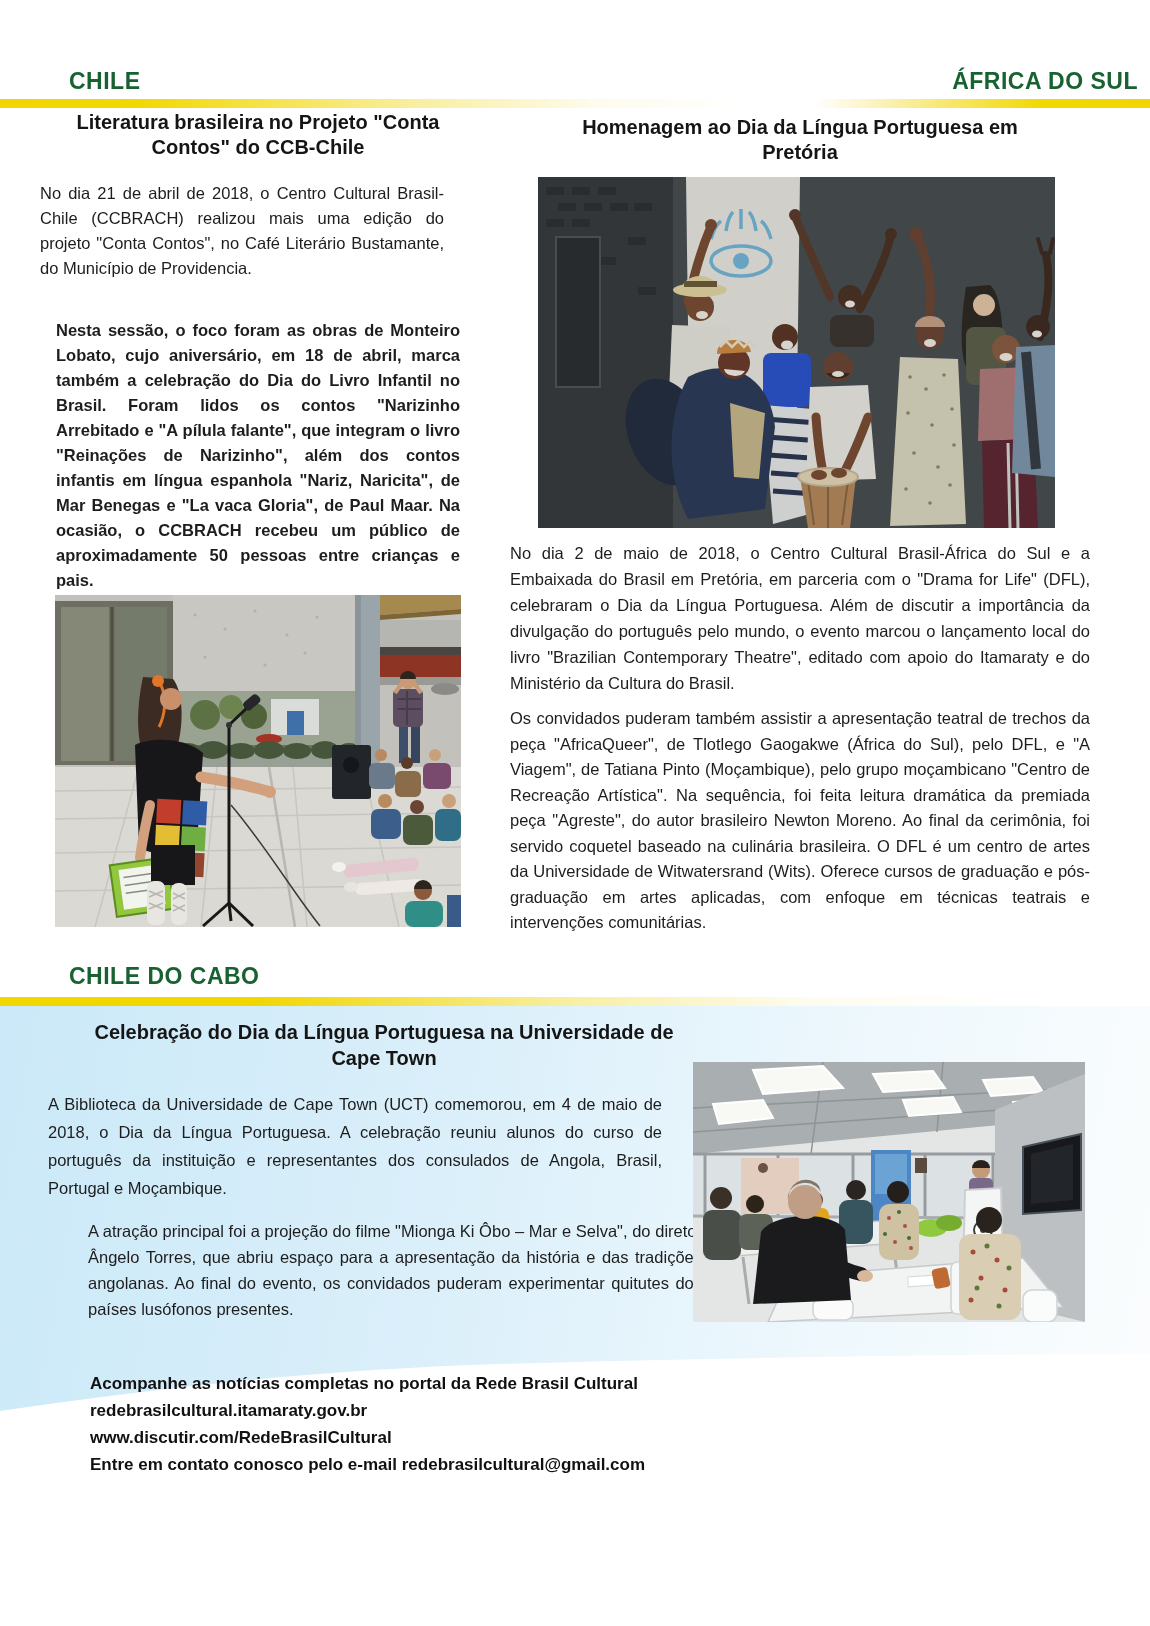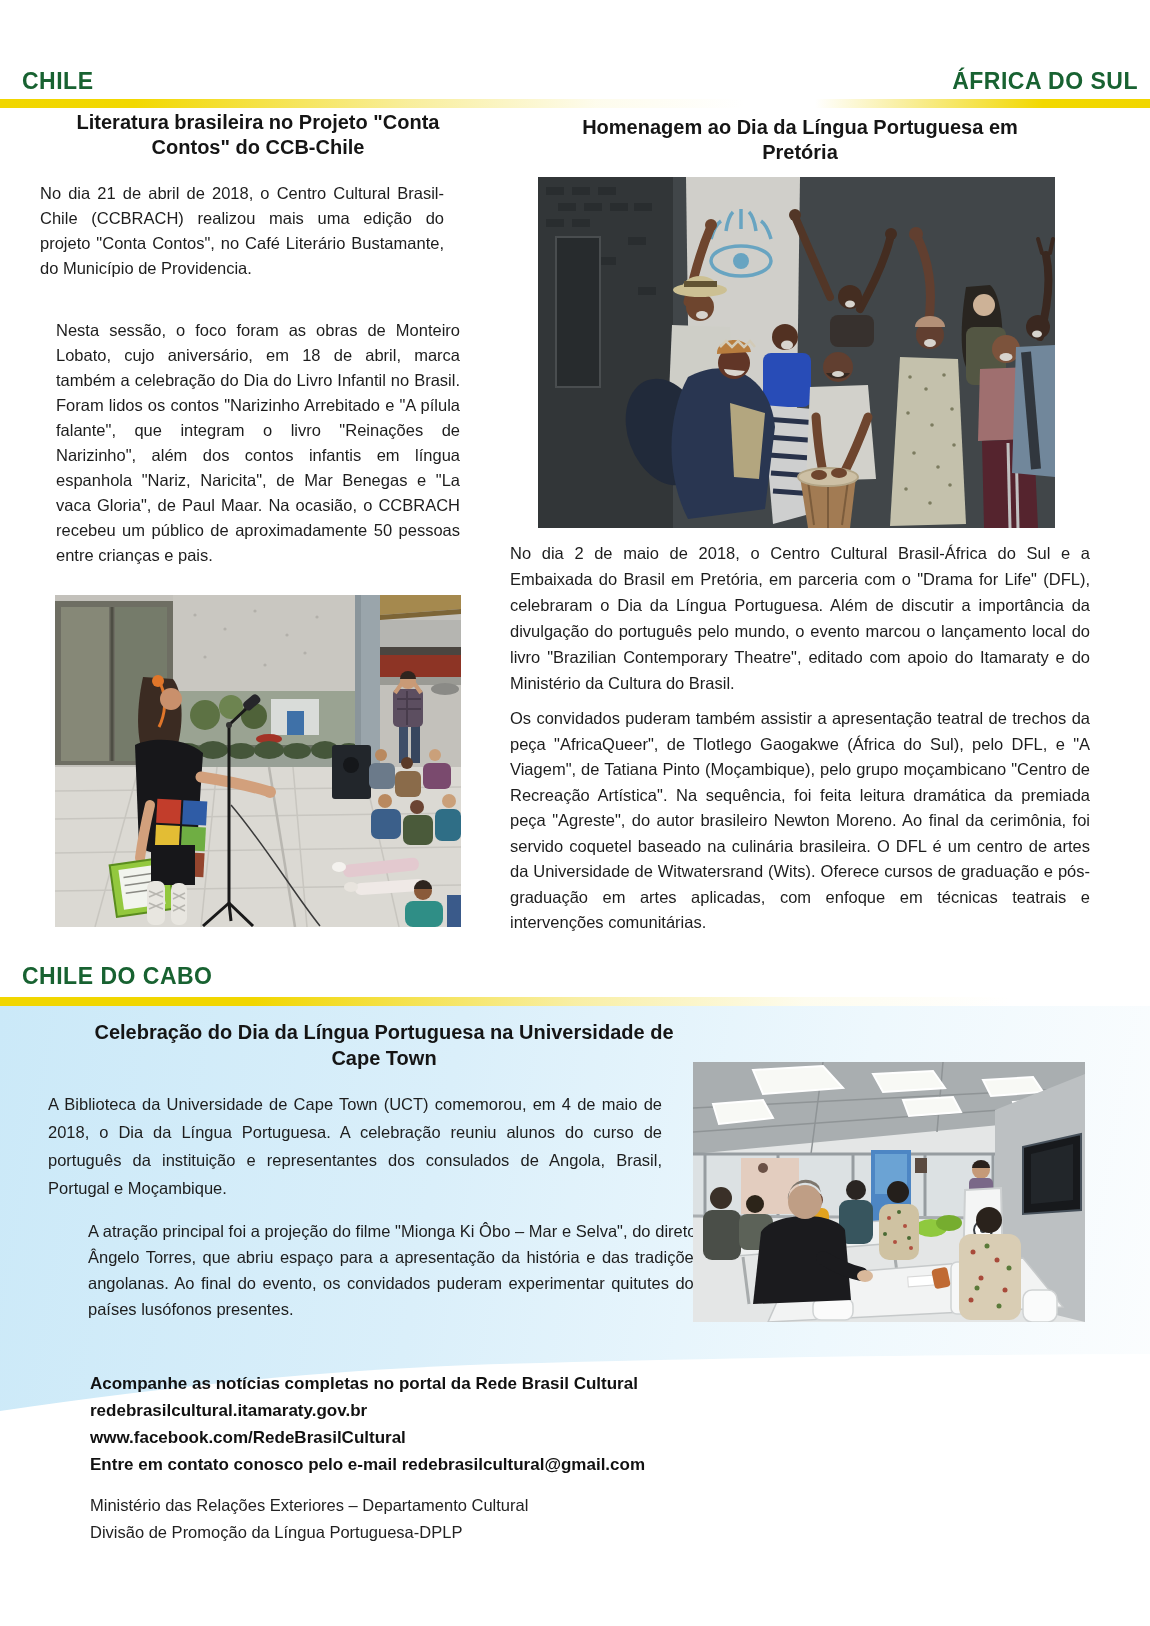--- a/index.html
+++ b/index.html
@@ -10,20 +10,21 @@
     overflow:hidden;
     font-family:"Liberation Sans", sans-serif;
     color:#1d1d1d;
   }
   .region-label{
     position:absolute;
     font-size:23px;font-weight:bold;
     color:#186231;
     letter-spacing:0.5px;
     white-space:nowrap;
+    margin-left:47px;
   }
   .rule{position:absolute;height:9px;top:99px;}
   #rule-chile{
     left:0;width:745px;
     background:linear-gradient(90deg,#f1d600 0%,#f2d800 18%,rgba(243,224,74,0.55) 55%,rgba(248,240,170,0.22) 80%,rgba(255,255,255,0) 100%);
   }
   #rule-africa{
     right:0;width:335px;
     background:linear-gradient(270deg,#f1d600 0%,#f2d800 32%,rgba(243,224,74,0.5) 75%,rgba(255,255,255,0) 100%);
   }
@@ -38,21 +39,21 @@
   }
   #chile-title{left:55px;top:110px;width:406px;}
   #africa-title{left:550px;top:115px;width:500px;}
   #capetown-title{left:70px;top:1019px;width:628px;line-height:26px;}
   .body-text{
     position:absolute;
     font-size:16.5px;line-height:25px;
     text-align:justify;color:#1d1d1d;
   }
   #chile-p1{left:40px;top:181px;width:404px;}
-  #chile-p2{left:56px;top:318px;width:404px;}
+  #chile-p2{left:56px;top:318px;width:404px;font-weight:bold;}
   #africa-p1{left:510px;top:540px;width:580px;line-height:26px;}
   #africa-p2{left:510px;top:706px;width:580px;line-height:25.5px;}
   #capetown-p1{left:48px;top:1090px;width:614px;line-height:28px;}
   #capetown-p2{left:48px;top:1218px;width:614px;line-height:26px;margin-left:40px;}
   .photo{position:absolute;overflow:hidden;}
   .photo svg{display:block;width:100%;height:100%;}
   #chile-photo{left:55px;top:595px;width:406px;height:332px;}
   #africa-photo{left:538px;top:177px;width:517px;height:351px;}
   #capetown-photo{left:693px;top:1062px;width:392px;height:260px;}
   #capetown-label{top:963px;left:22px;}
@@ -493,22 +494,18 @@
               <circle cx="284" cy="226" r="2.5"></circle>
               <circle cx="306" cy="244" r="2.5"></circle>
             </g>
         </g>
       </svg>
     </div>
 
     <div id="footer">
       <div class="footer-bold">Acompanhe as notícias completas no portal da Rede Brasil Cultural</div>
       <div class="footer-bold">redebrasilcultural.itamaraty.gov.br</div>
-      <div class="footer-bold">www.facebook.com/RedeBrasilCultural</div>
+      <div class="footer-bold">www.discutir.com/RedeBrasilCultural</div>
       <div class="footer-bold">Entre em contato conosco pelo e-mail redebrasilcultural@gmail.com</div>
-      <div id="footer-plain-block">
-        <div class="footer-plain">Ministério das Relações Exteriores – Departamento Cultural</div>
-        <div class="footer-plain">Divisão de Promoção da Língua Portuguesa-DPLP</div>
-      </div>
     </div>
 
   </div>
 </div>
 
 </body></html>

